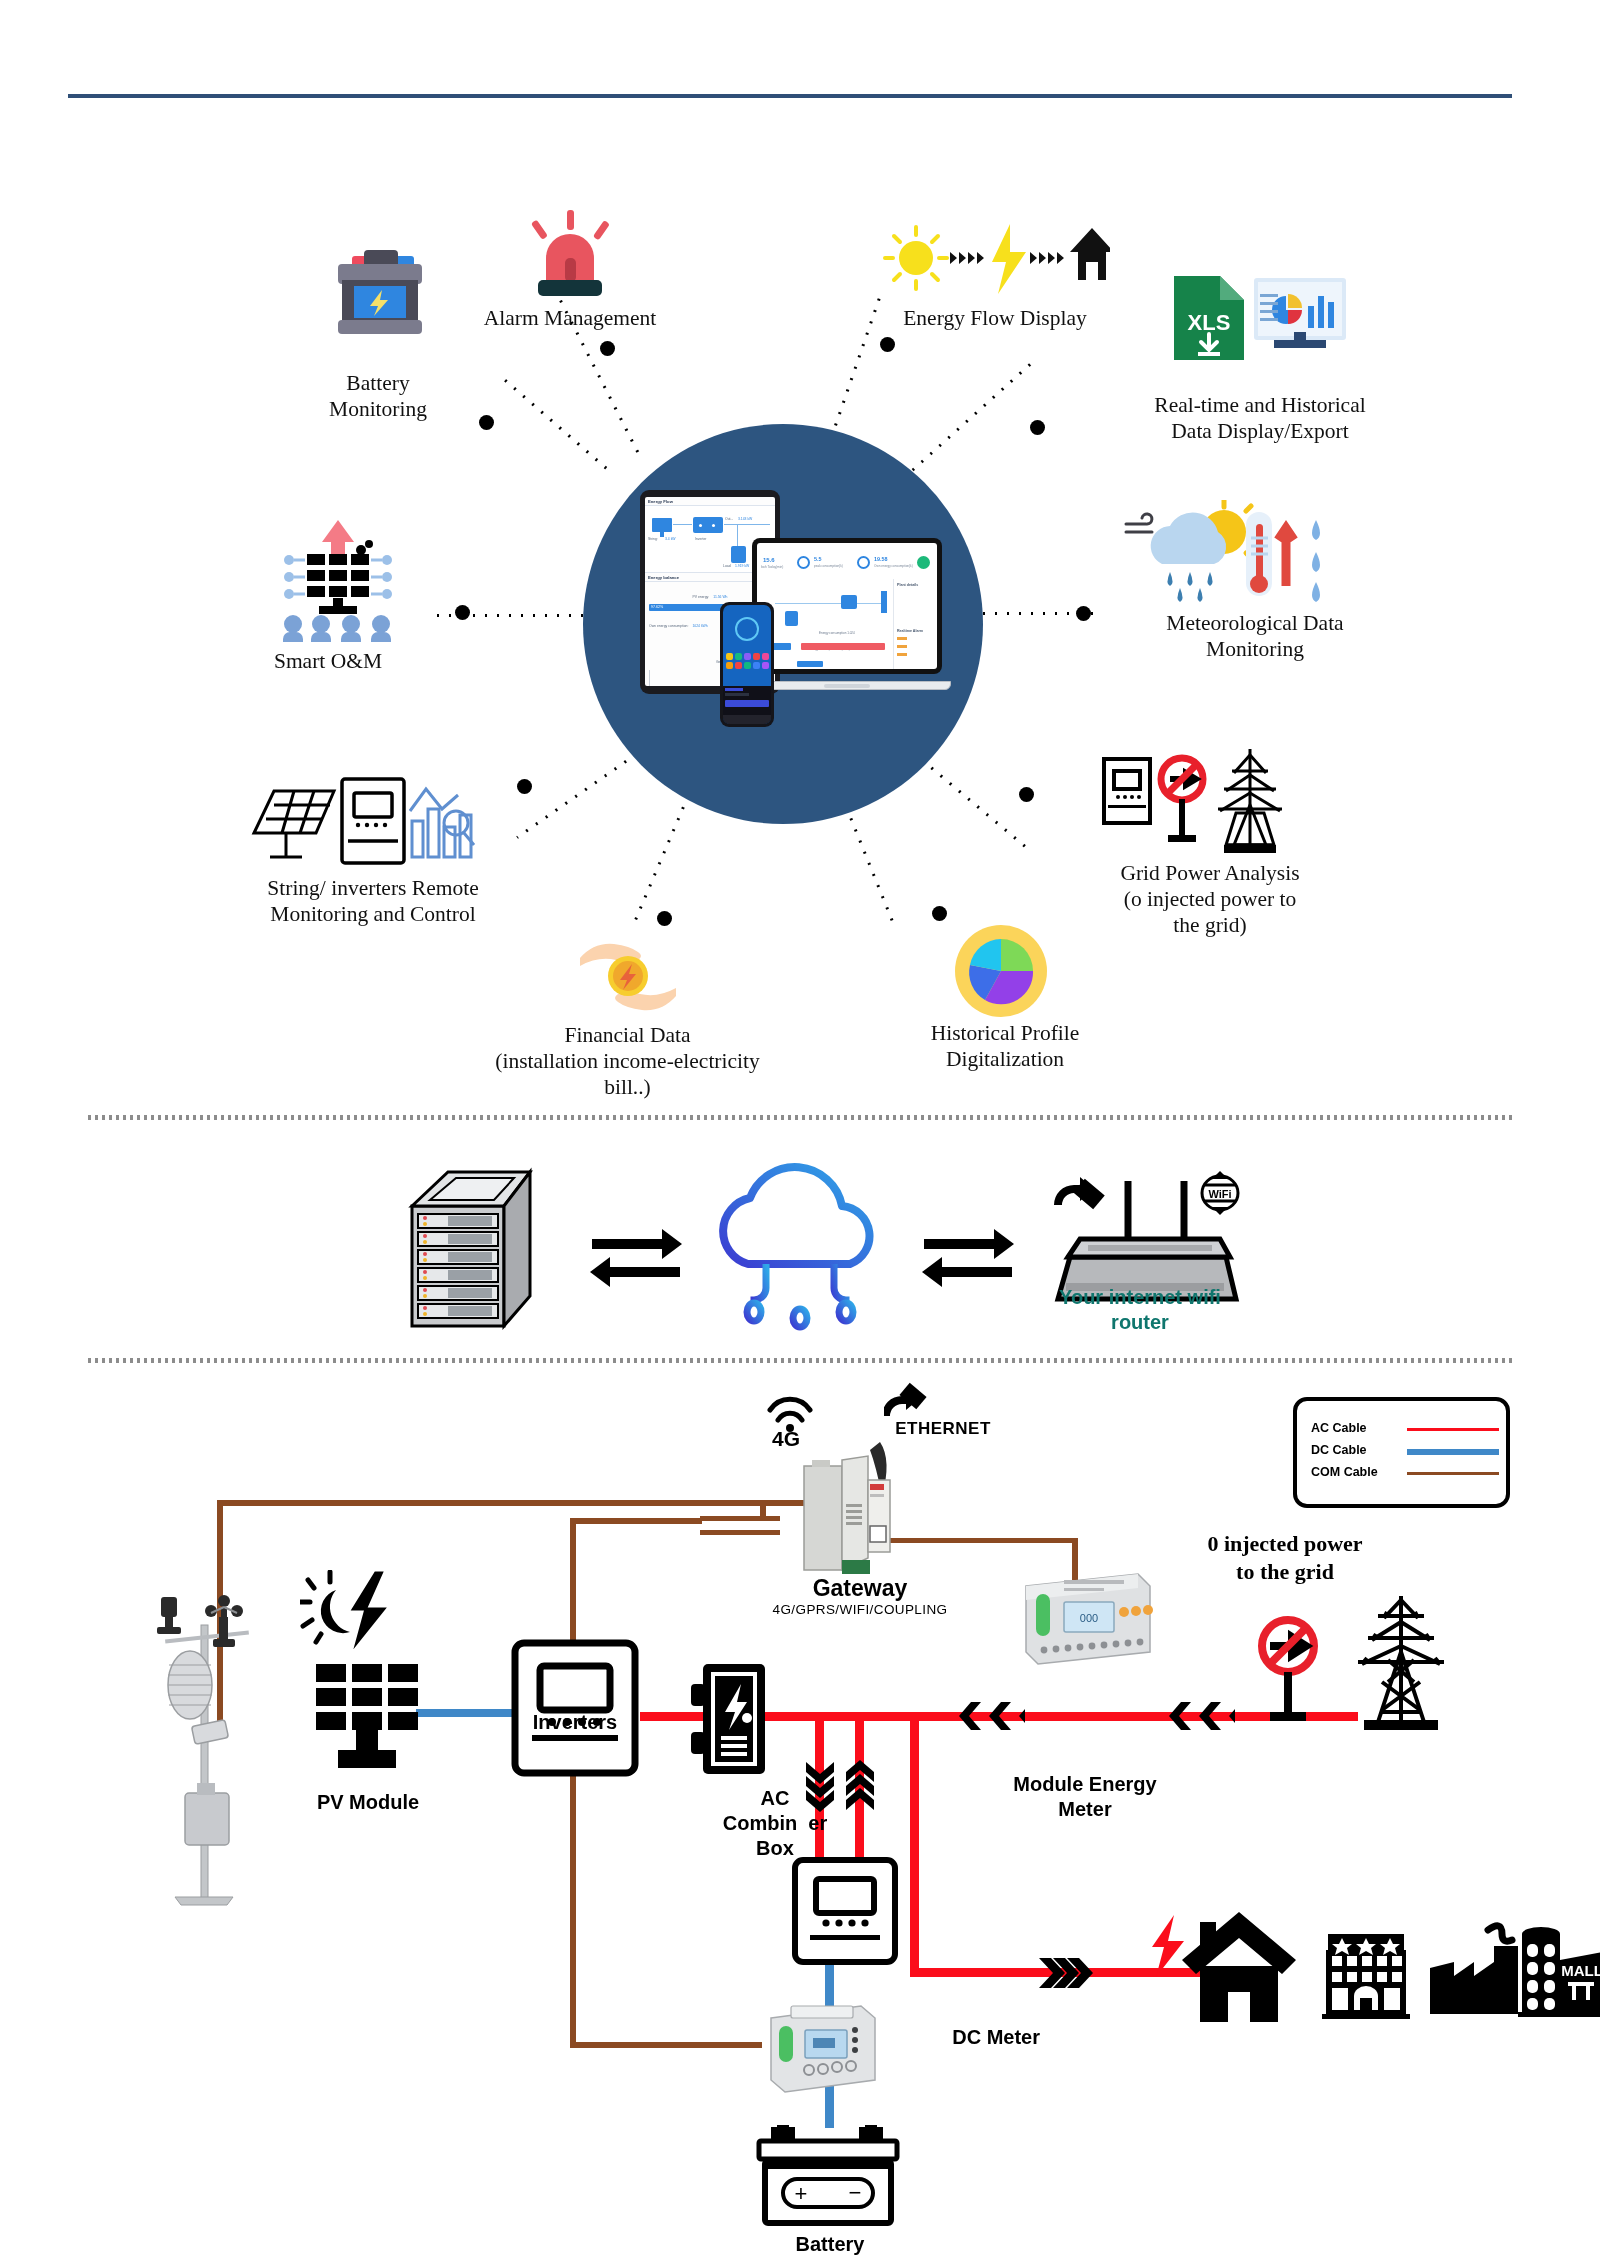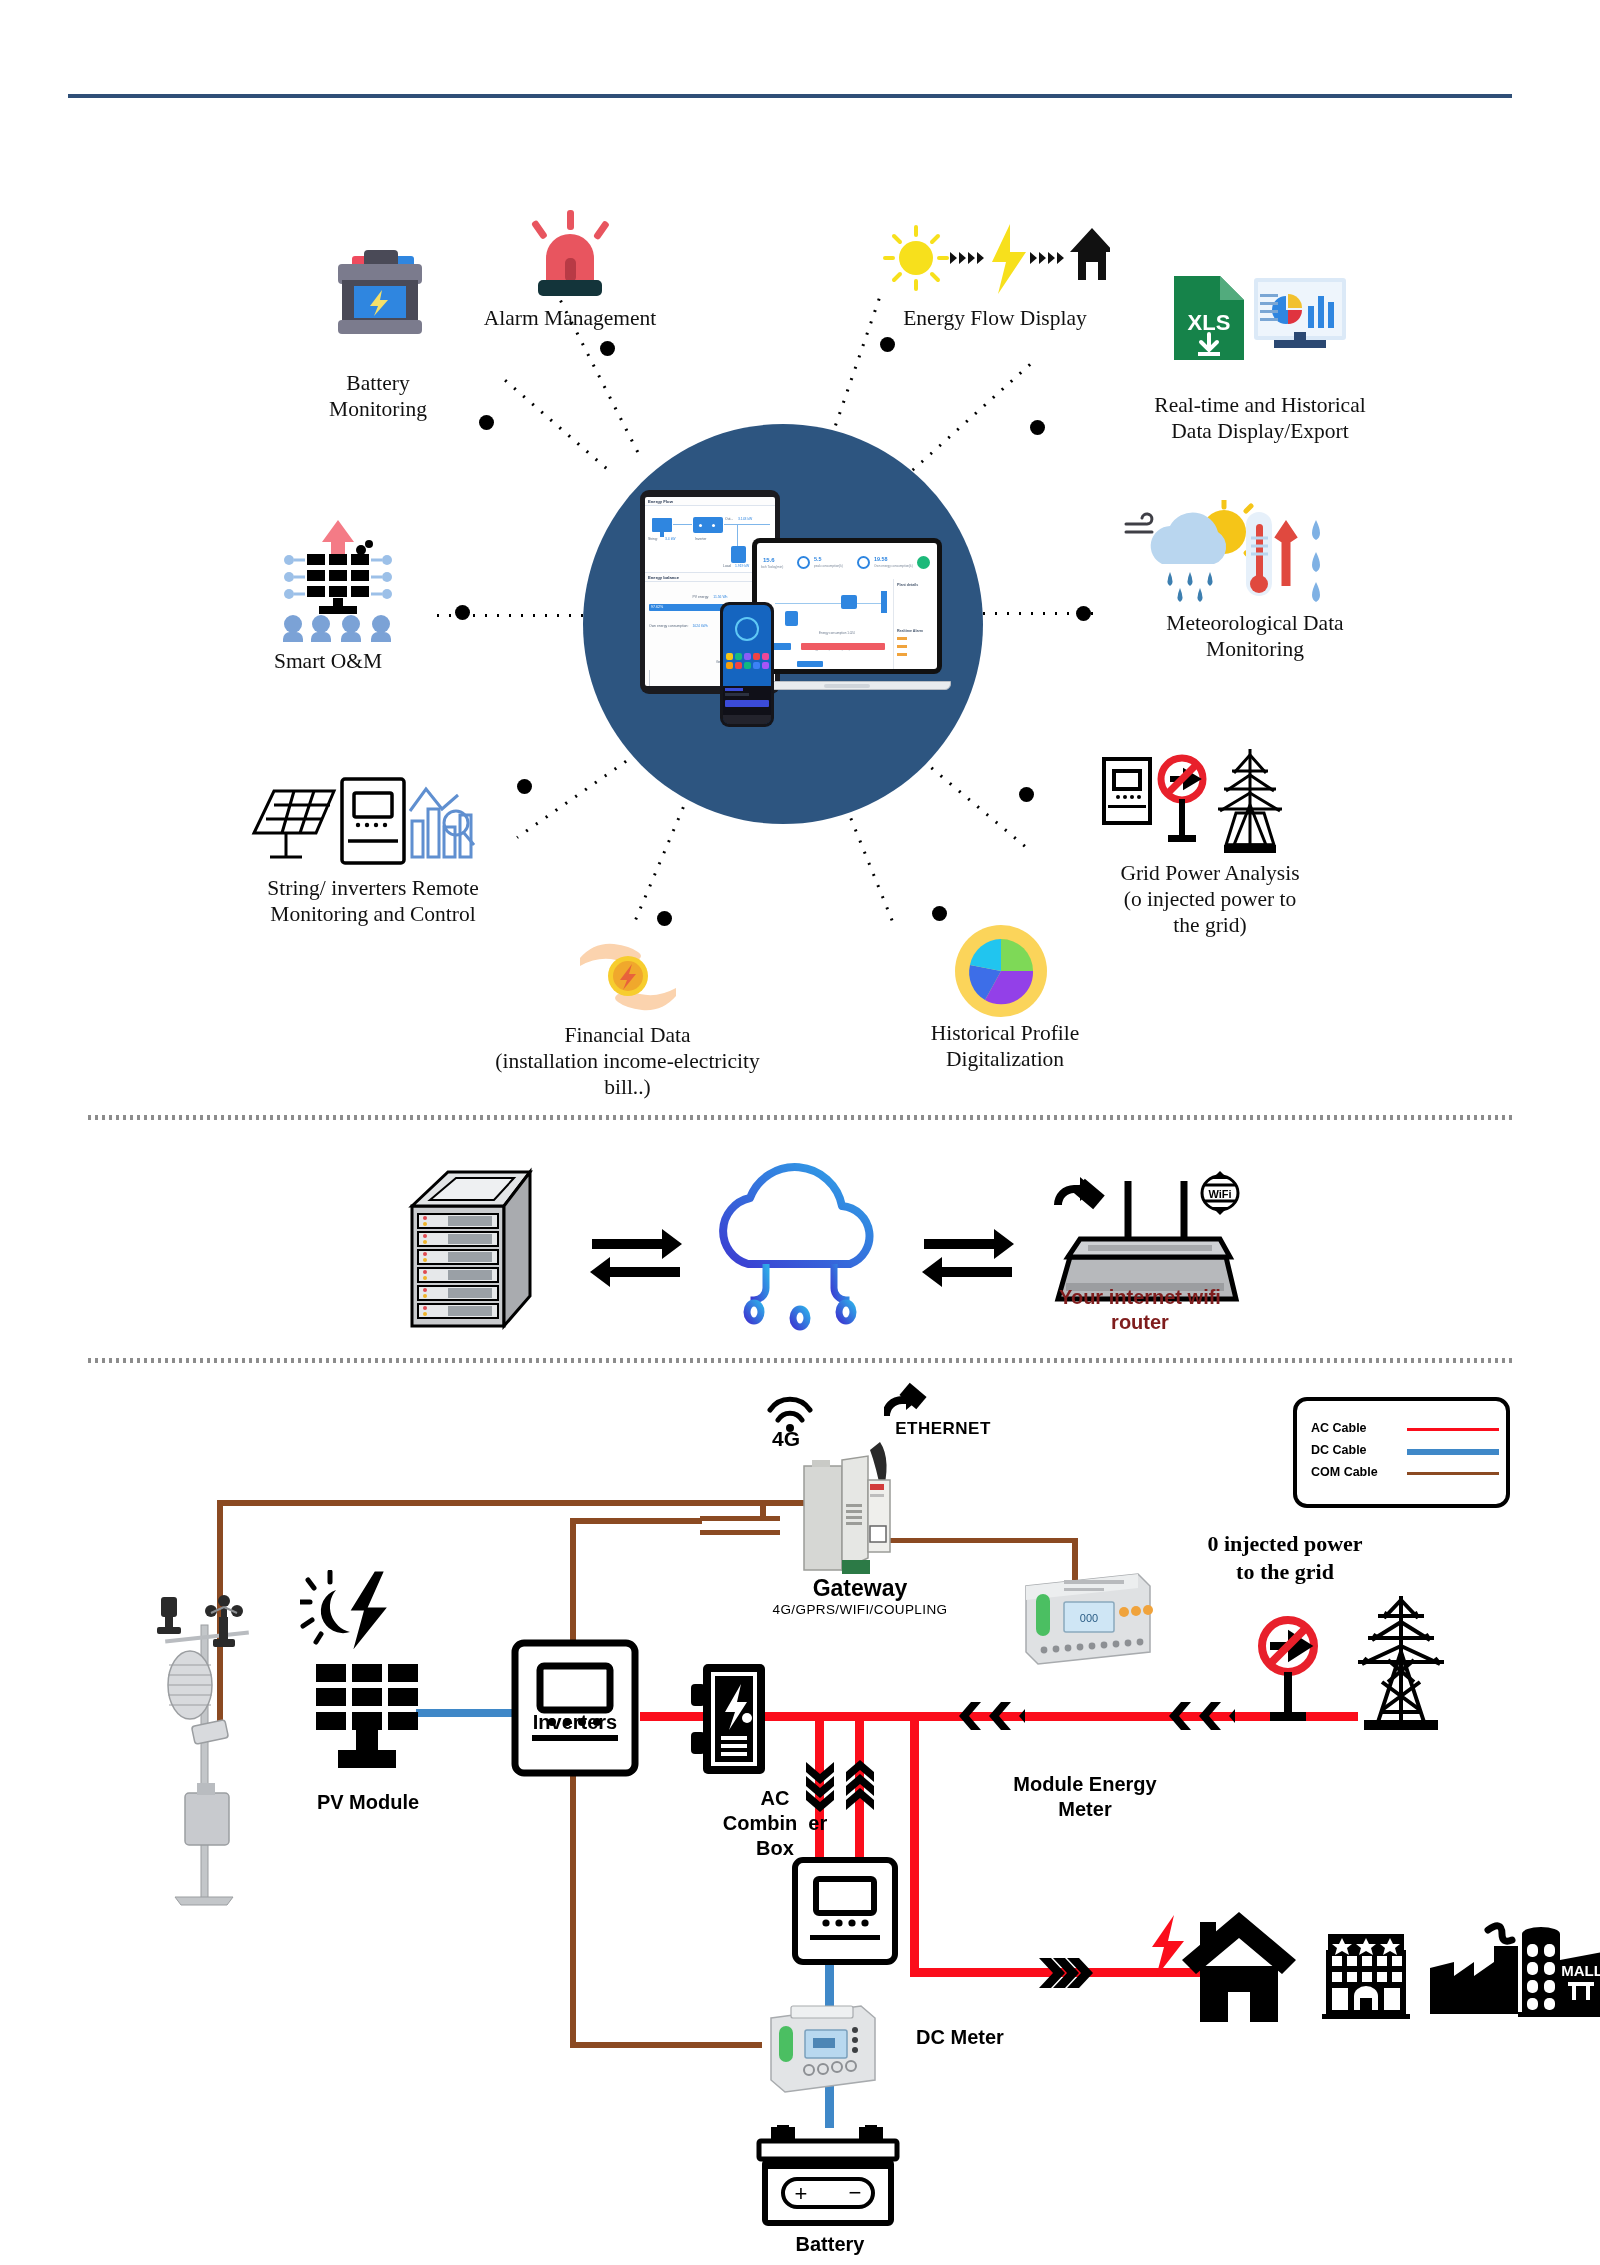--- a/index.html
+++ b/index.html
@@ -93,21 +93,21 @@
   .hubitem{position:absolute;text-align:center;font-size:21.5px;color:#111;line-height:1.22;}
   .hubicon{position:absolute;}
 
   
   .sep{position:absolute;left:88px;width:1424px;height:5px;
      background-image:repeating-linear-gradient(to right,#8c8c8c 0 3px, transparent 3px 7px);}
 
   
   .arrpair{position:absolute;width:86px;height:70px;}
   .routerlabel{position:absolute;text-align:center;font-family:"Liberation Sans",sans-serif;
-     font-weight:bold;font-size:20px;line-height:1.25;color:#7f1d1d;}
+     font-weight:bold;font-size:20px;line-height:1.25;color:#0f766e;}
 
   
   .wire{position:absolute;}
   .wire-ac{background:#fb0d1b;}
   .wire-dc{background:#3f88c8;}
   .wire-com{background:#8b4a22;}
   .blabel{position:absolute;font-family:"Liberation Sans",sans-serif;font-weight:bold;
      font-size:20px;color:#000;text-align:center;line-height:1.25;}
   .legendbox{position:absolute;left:1293px;top:1397px;width:217px;height:111px;
      border:4px solid #000;border-radius:14px;background:#fff;}
@@ -971,21 +971,21 @@
           </g>
         <g fill="none" stroke="#8d9094" stroke-width="2">
             <circle cx="44" cy="70" r="5"></circle>
             <circle cx="58" cy="69" r="5"></circle>
             <circle cx="72" cy="67" r="5"></circle>
             <circle cx="86" cy="66" r="5"></circle>
           </g>
         <rect x="26" y="6" width="62" height="12" rx="2" fill="#eef0f1" stroke="#a8abae" stroke-width="1.2"></rect>
       </svg>
     </div>
-    <div class="blabel" style="left:880px;top:2025px;width:160px;text-align:center;">DC Meter</div>
+    <div class="blabel" style="left:880px;top:2025px;width:160px;text-align:right;">DC Meter</div>
 
     <div style="position:absolute;left:755px;top:2125px;">
       <svg width="146" height="104" viewBox="0 0 146 104">
         <rect x="16" y="2" width="24" height="16" fill="#000"></rect>
         <rect x="104" y="2" width="24" height="16" fill="#000"></rect>
         <rect x="22" y="0" width="12" height="6" fill="#000"></rect>
         <rect x="110" y="0" width="12" height="6" fill="#000"></rect>
         <rect x="4" y="16" width="138" height="18" rx="2" fill="#fff" stroke="#000" stroke-width="5"></rect>
         <rect x="10" y="36" width="126" height="62" rx="3" fill="#fff" stroke="#000" stroke-width="6"></rect>
         <rect x="10" y="36" width="126" height="8" fill="#000"></rect>

